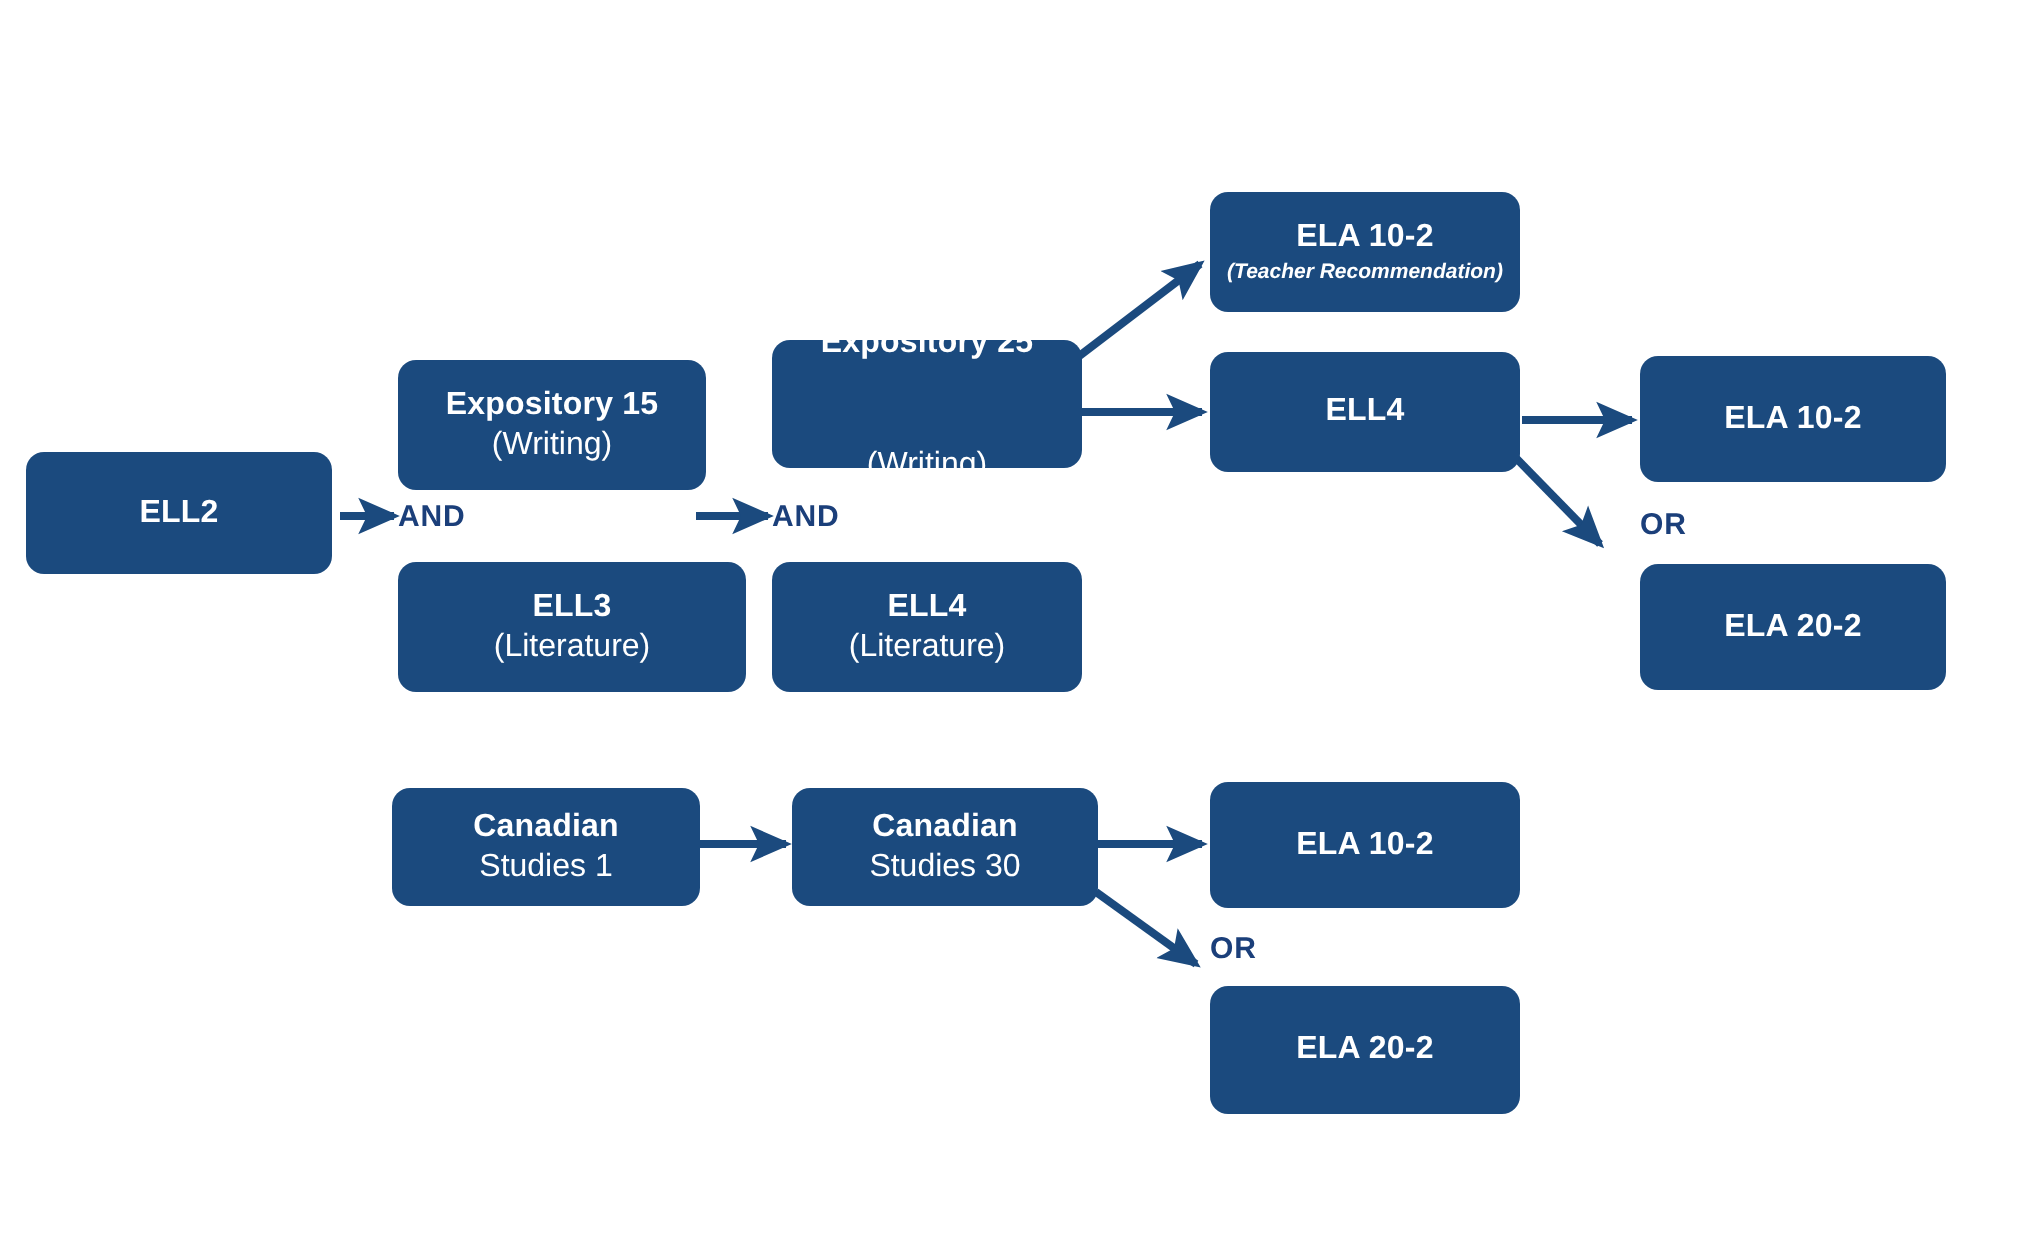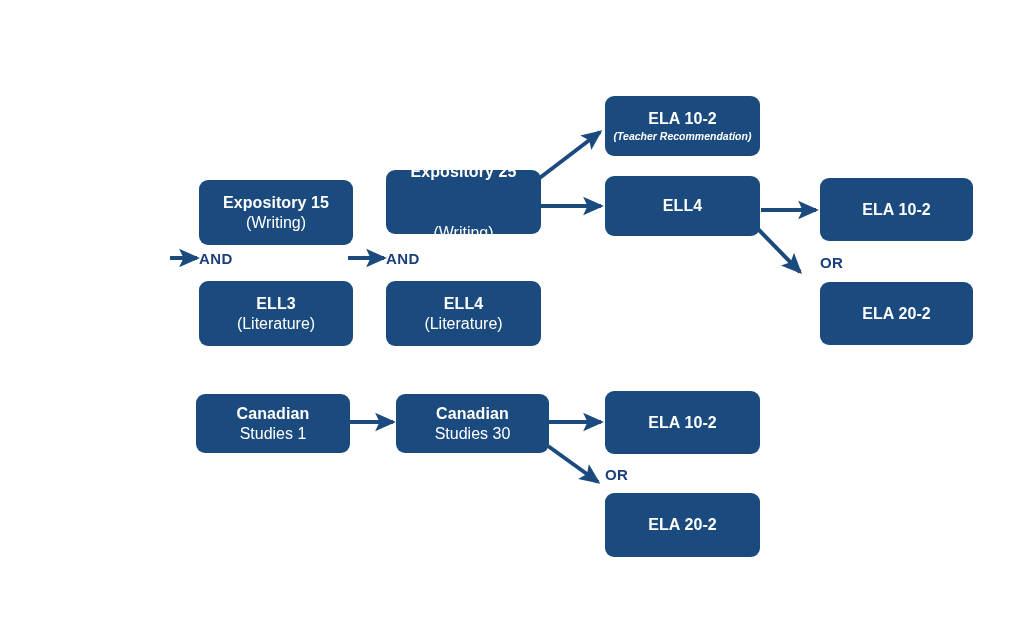--- a/index.html
+++ b/index.html
@@ -90,29 +90,32 @@
 
     <line x1="757" y1="228" x2="800" y2="272" stroke="#1b4a7e" stroke-width="4" marker-end="url(#ah)"></line>
 
     <line x1="347" y1="422" x2="393" y2="422" stroke="#1b4a7e" stroke-width="4" marker-end="url(#ah)"></line>
 
     <line x1="549" y1="422" x2="601" y2="422" stroke="#1b4a7e" stroke-width="4" marker-end="url(#ah)"></line>
 
     <line x1="548" y1="446" x2="598" y2="482" stroke="#1b4a7e" stroke-width="4" marker-end="url(#ah)"></line>
   </svg>
 
+  <div class="node" style="left:13px; top:226px; width:153px; height:61px;">
+    <div class="title">ELL2</div>
+  </div>
 
   <div class="node" style="left:199px; top:180px; width:154px; height:65px;">
     <div class="title">Expository 15</div>
     <div class="sub">(Writing)</div>
   </div>
 
   <div class="connector-label" style="left:199px; top:250px; width:154px;">AND</div>
 
-  <div class="node" style="left:199px; top:281px; width:154px; height:65px;">
+  <div class="node" style="left:199px; top:281px; width:174px; height:65px;">
     <div class="title">ELL3</div>
     <div class="sub">(Literature)</div>
   </div>
 
   <div class="node" style="left:386px; top:170px; width:155px; height:64px;gap:41px;">
     <div class="title">Expository 25</div>
     <div class="sub">(Writing)</div>
   </div>
 
   <div class="connector-label" style="left:386px; top:250px; width:155px;">AND</div>

